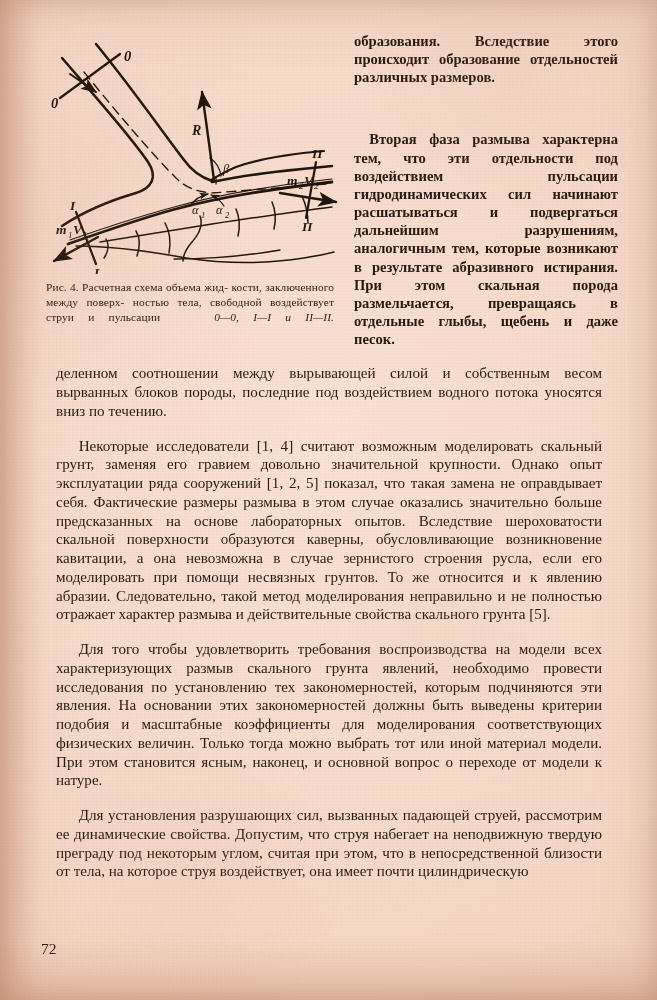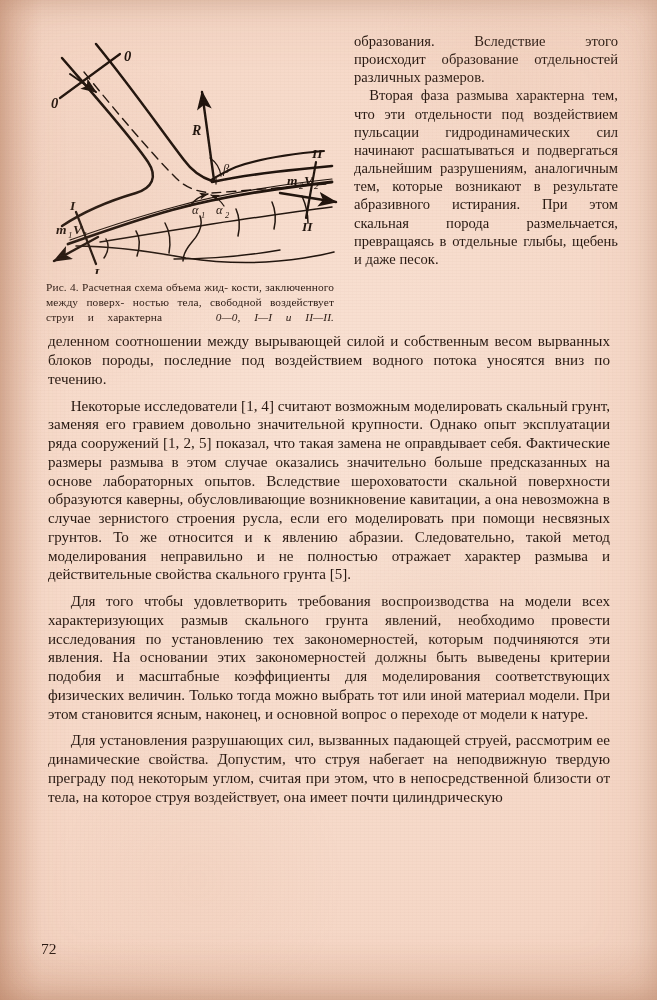--- a/index.html
+++ b/index.html
@@ -89,33 +89,34 @@
   }
   .caption .sec { font-style: italic; margin-left: 40px; }
 
   .rightcol {
     flex: 1 1 auto;
     font-size: 14.6px;
     line-height: 1.245;
     text-align: justify;
     color: #2a1c15;
     padding-top: 2px;
+    font-weight: bold;
   }
   .rightcol p { margin: 0; }
-  .rightcol p.ind { text-indent: 1.05em; }
+  .rightcol p.ind { text-indent: 1.05em; margin-top: 44px; }
 
   
   .body {
     margin-top: 6px;
     font-size: 15.1px;
     line-height: 1.243;
     text-align: justify;
     color: #2a1c15;
   }
-  .body p { margin: 8px; }
+  .body p { margin: 16px; }
   .body p.ind { text-indent: 1.5em; }
 
   .folio {
     position: absolute;
     left: 41px;
     bottom: 42px;
     font-size: 15.5px;
     color: #2a1c15;
   }
 
@@ -236,21 +237,21 @@
                 <text x="274" y="159" font-size="9">2</text>
               </g>
             </g>
           </svg>
         </div>
 
         <div class="caption inky">
           <span>Рис. 4. Расчетная схема объема жид-</span>
           <span>кости, заключенного между поверх-</span>
           <span>ностью тела, свободной воздействует</span>
-          <span>струи и характерна </span><span class="sec">0—0, I—I и II—II.</span>
+          <span>струи и пульсации </span><span class="sec">0—0, I—I и II—II.</span>
         </div>
       </div>
 
       <div class="rightcol inky">
         <p>образования. Вследствие этого происходит образование отдельностей различных размеров.</p>
         <p class="ind">Вторая фаза размыва характерна тем, что эти отдельности под воздействием пульсации гидродинамических сил начинают расшатываться и подвергаться дальнейшим разрушениям, аналогичным тем, которые возникают в результате абразивного истирания. При этом скальная порода размельчается, превращаясь в отдельные глыбы, щебень и даже песок.</p>
       </div>
 
     </div>
 

